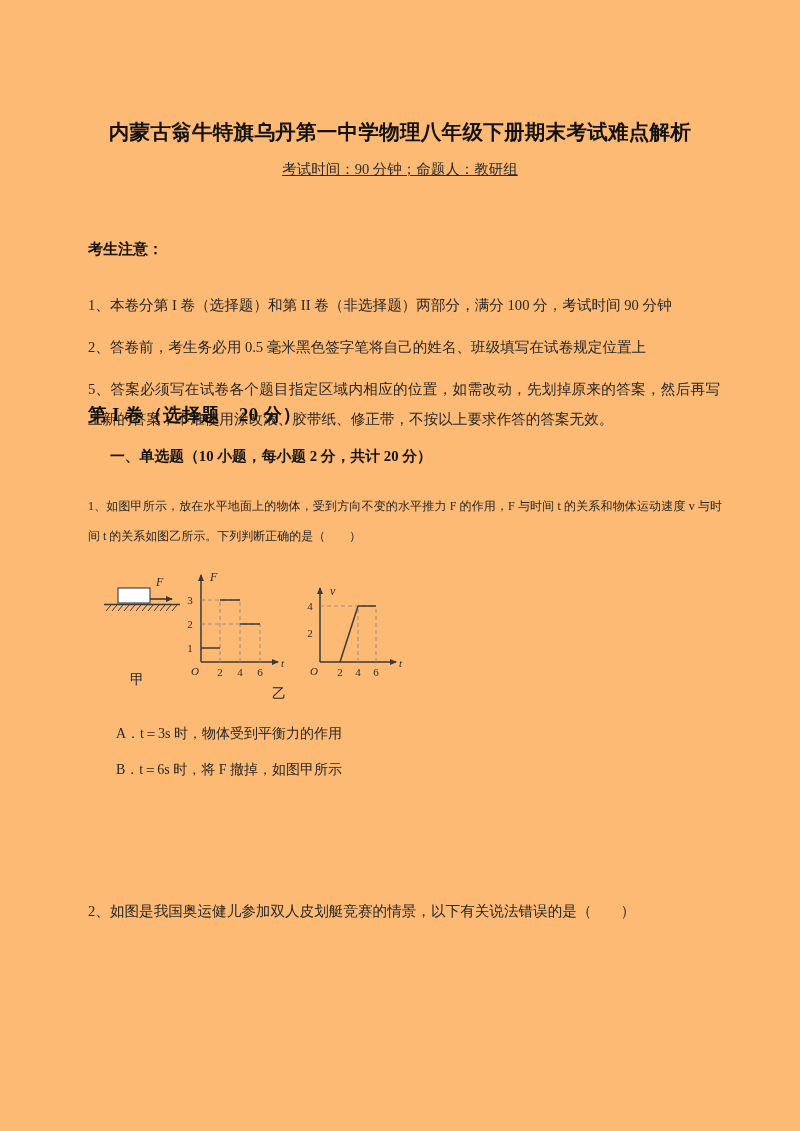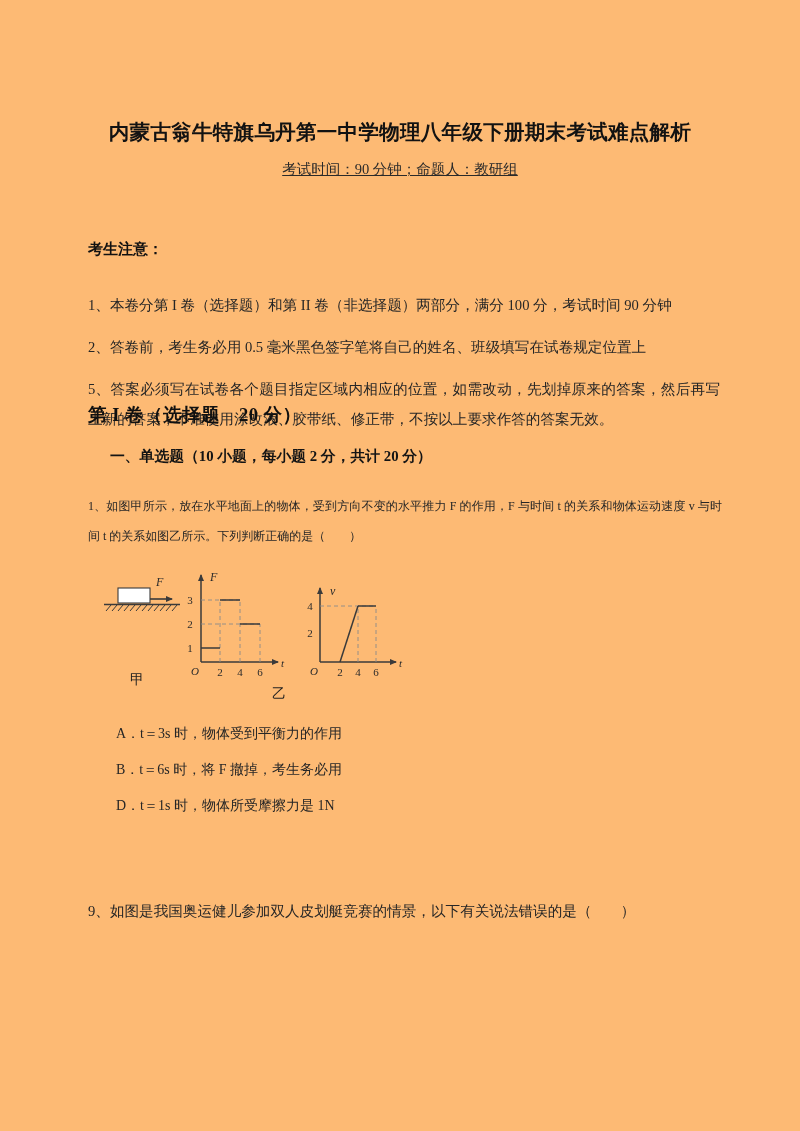--- a/index.html
+++ b/index.html
@@ -257,20 +257,19 @@
             <line x1="258" y1="40" x2="276" y2="40"></line>
           </g>
 
           <text x="172" y="132" font-size="14" font-family="Liberation Serif, serif" fill="#1e1e1e">乙</text>
         </g>
       </svg>
     </div>
 
     <div class="options">
       <div class="option">A．t＝3s 时，物体受到平衡力的作用</div>
-      <div class="option">B．t＝6s 时，将 F 撤掉，考生务必用</div>
-      <div class="option">D．t＝1s 时，物体所受摩擦力是 1N</div>
+      <div class="option">B．t＝6s 时，将 F 撤掉，如图甲所示</div>
     </div>
 
-    <div class="q2-text">9、如图是我国奥运健儿参加双人皮划艇竞赛的情景，以下有关说法错误的是（　　）</div>
+    <div class="q2-text">2、如图是我国奥运健儿参加双人皮划艇竞赛的情景，以下有关说法错误的是（　　）</div>
 
   </div>
 </div>
 
 </body></html>

